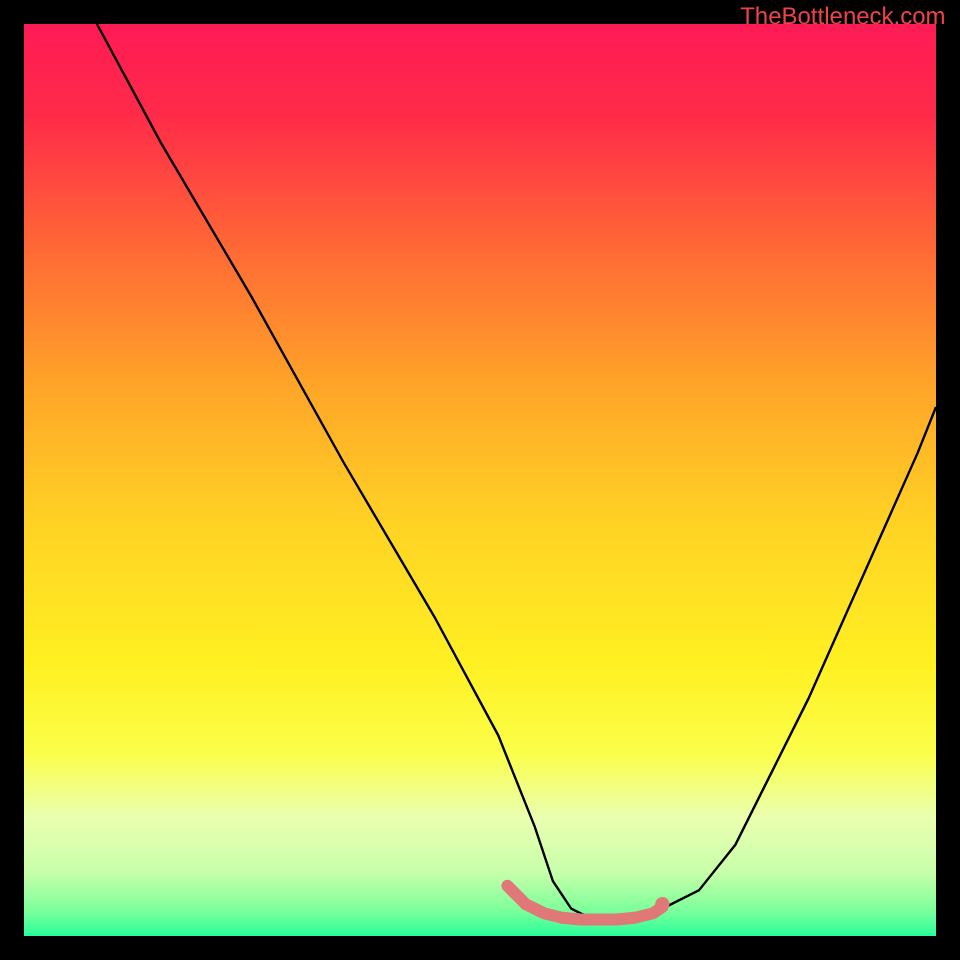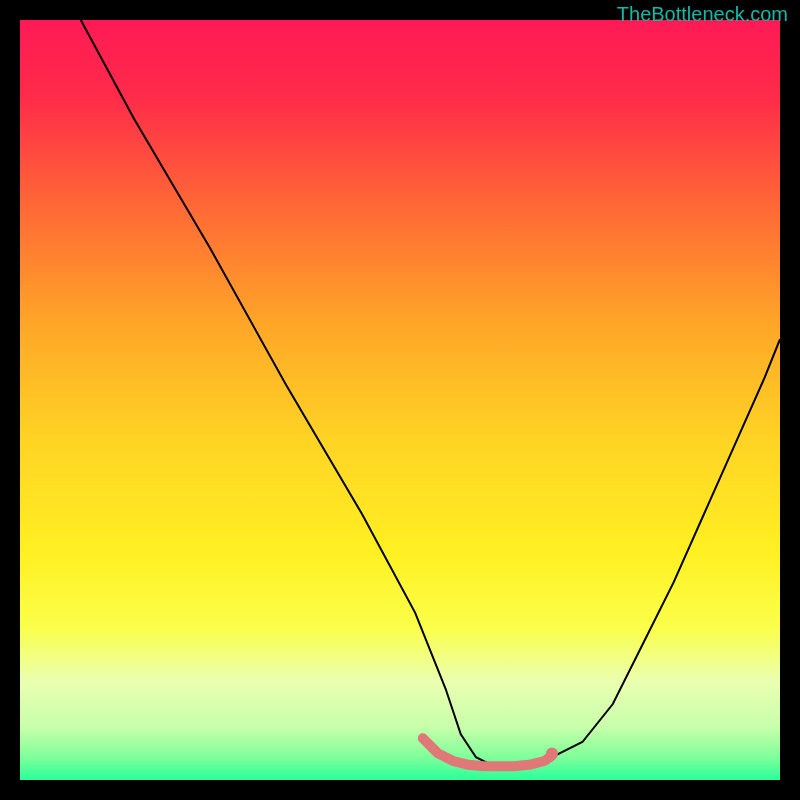--- a/index.html
+++ b/index.html
@@ -8,21 +8,21 @@
     width: 800px;
     height: 800px;
     background: #000;
     position: relative;
     font-family: Arial, sans-serif;
   }
   .watermark {
     position: absolute;
     top: 3px;
     right: 12px;
-    color: #14b8a6;
+    color: #ef4444;
     font-size: 20px;
     font-weight: 500;
     z-index: 10;
   }
   .plot-area {
     position: absolute;
     left: 20px;
     top: 20px;
     width: 760px;
     height: 760px;

